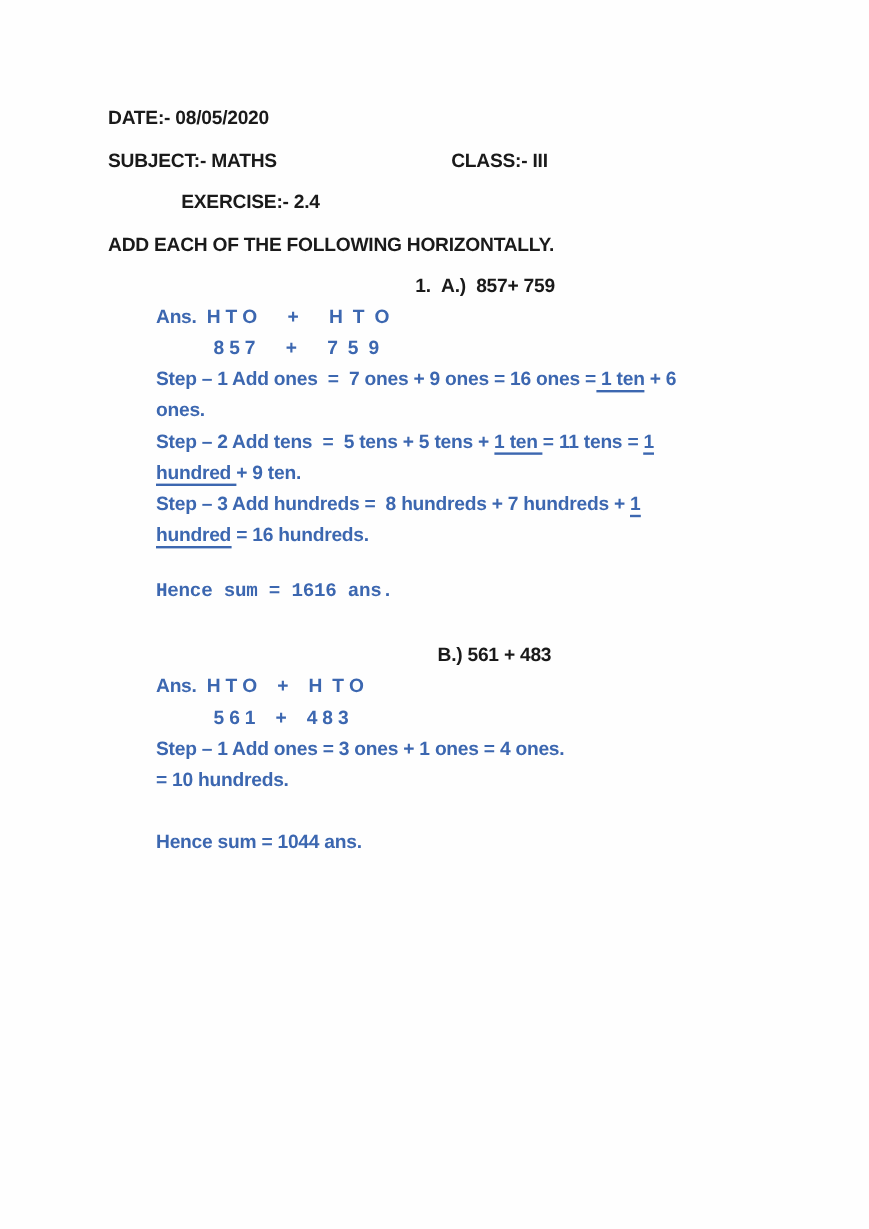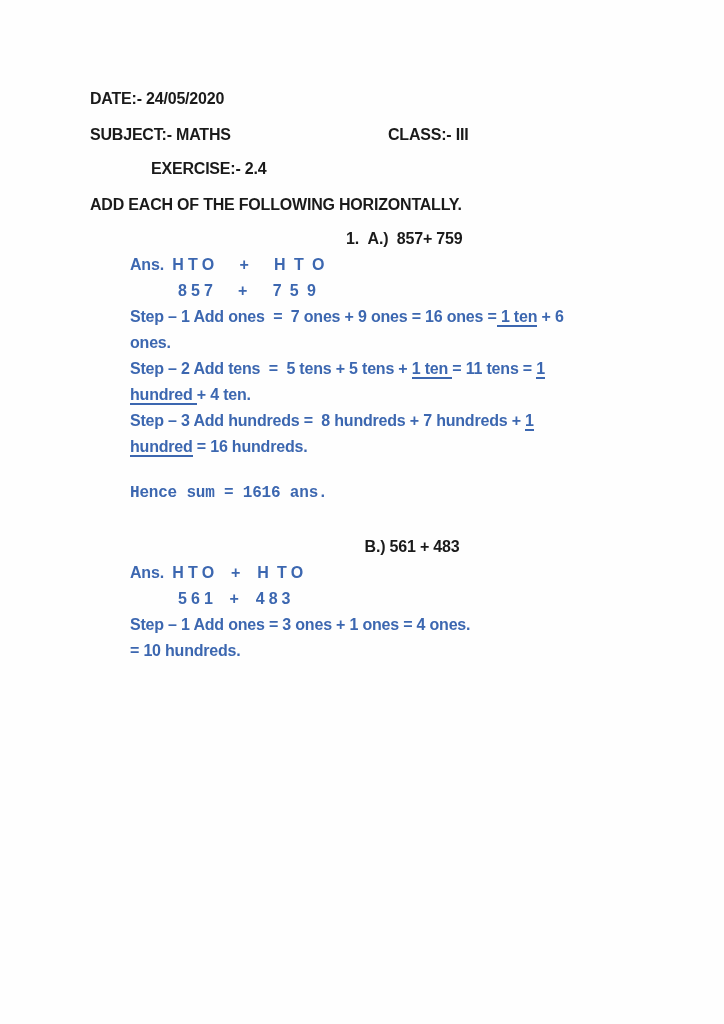--- a/index.html
+++ b/index.html
@@ -15,65 +15,66 @@
     line-height: 26px;
     letter-spacing: -0.2px;
     color: #1a1a1a;
     box-sizing: border-box;
     padding: 86px 30px 0 90px;
     overflow: hidden;
   }
   p { margin: 0; white-space: pre; }
   .hline { margin-bottom: 10px; }
   .subj-row { position: relative; margin-bottom: 8px; }
-  .class-label { position: absolute; left: 298px; top: 0; }
+  .class-label { position: absolute; left: 286px; top: 0; }
   .exercise { margin-left: 61px; margin-bottom: 10px; }
   .instruction { margin-bottom: 8px; }
   .problem { margin-left: 40px; }
   .ptitle { position: relative; text-align: center; }
   .pnum { display: inline-block; min-width: 30px; margin-left: -24px; }
   .pnum:empty { display: none; }
   .line { color: #3c67b0; }
   .line.digits { padding-left: 48px; }
   .u { border-bottom: 2px solid currentColor; }
   .sum-line { color: #3c67b0; margin-left: 40px; }
   .sum-a { margin-top: 20px; margin-bottom: 28px; font-family: Liberation Mono, monospace; }
   .sum-b { margin-top: 26px; }
 </style>
 </head>
 <body>
 
 <div class="page">
 
-  <p class="hline">DATE:- 24/05/2020</p>
+  <p class="hline">DATE:- 08/05/2020</p>
 
   <p class="subj-row"><span>SUBJECT:- MATHS</span><span class="class-label">CLASS:- III</span></p>
 
   <p class="exercise">EXERCISE:- 2.4</p>
 
   <p class="instruction">ADD EACH OF THE FOLLOWING HORIZONTALLY.</p>
 
   <div class="problem">
     <p class="ptitle"><span class="pnum">1.</span><span>A.)  857+ 759</span></p>
     <div>
         <p class="line ans"><span>Ans.  H T O      +      H  T  O</span></p>
         <p class="line digits"><span>8 5 7      +      7  5  9</span></p>
         <p class="line step"><span>Step – 1 Add ones  =  7 ones + 9 ones = 16 ones =</span><span class="u"> 1 ten</span><span> + 6</span></p>
         <p class="line step"><span>ones.</span></p>
         <p class="line step"><span>Step – 2 Add tens  =  5 tens + 5 tens + </span><span class="u">1 ten </span><span>= 11 tens = </span><span class="u">1</span></p>
-        <p class="line step"><span class="u">hundred </span><span>+ 4 ten.</span></p>
+        <p class="line step"><span class="u">hundred </span><span>+ 9 ten.</span></p>
         <p class="line step"><span>Step – 3 Add hundreds =  8 hundreds + 7 hundreds + </span><span class="u">1</span></p>
         <p class="line step"><span class="u">hundred</span><span> = 16 hundreds.</span></p>
       </div>
   </div>
   <p class="sum-line sum-a">Hence sum = 1616 ans.</p>
 
   <div class="problem">
     <p class="ptitle"><span>B.) 561 + 483</span></p>
     <div>
         <p class="line ans"><span>Ans.  H T O    +    H  T O</span></p>
         <p class="line digits"><span>5 6 1    +    4 8 3</span></p>
         <p class="line step"><span>Step – 1 Add ones = 3 ones + 1 ones = 4 ones.</span></p>
         <p class="line step"><span>= 10 hundreds.</span></p>
       </div>
   </div>
+  <p class="sum-line sum-b">Hence sum = 1044 ans.</p>
 
 </div>
 
 </body></html>

